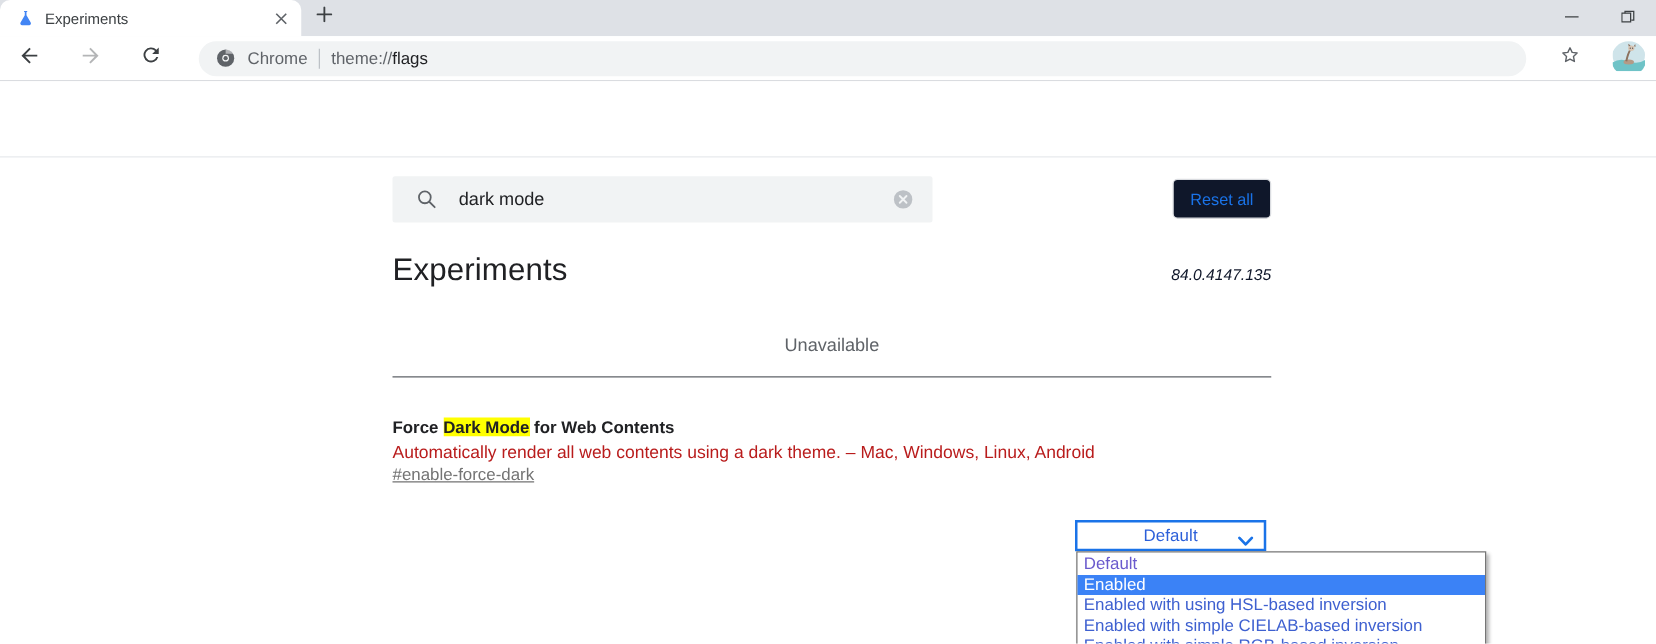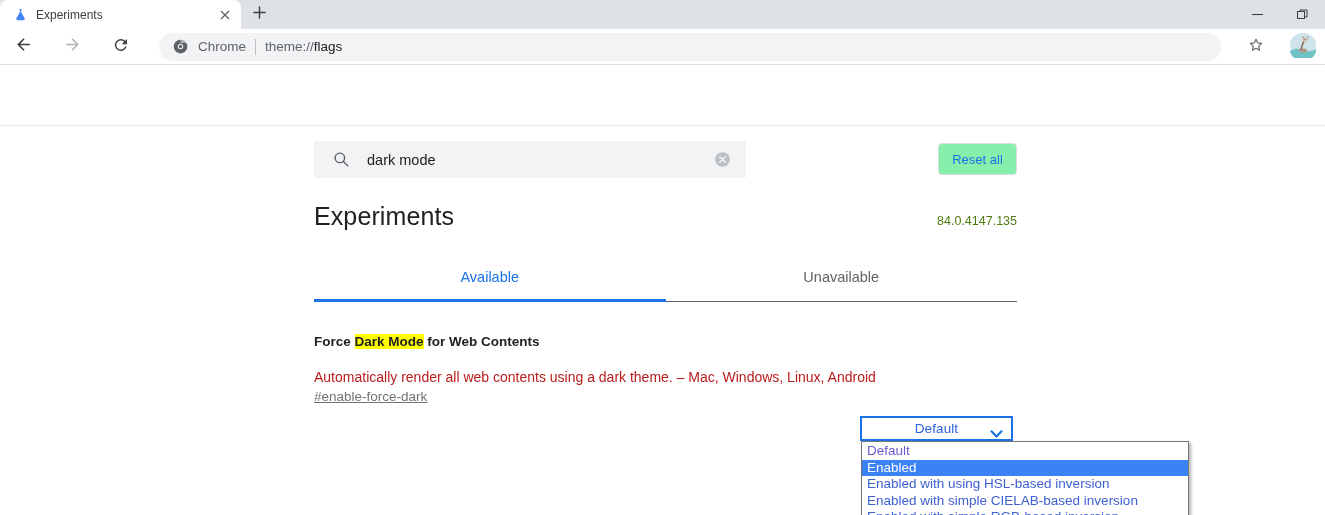--- a/index.html
+++ b/index.html
@@ -182,21 +182,21 @@
     display: flex; align-items: center; justify-content: center;
   }
   .reset-btn {
     position: absolute;
     left: 938px;
     top: 78px;
     width: 79px;
     height: 32px;
     border: 1px solid #dadce0;
     border-radius: 4px;
-    background: #86efac;
+    background: #0f172a;
     color: #1a73e8;
     font-family: "Liberation Sans", sans-serif;
     font-size: 13px;
     cursor: pointer;
     display: flex; align-items: center; justify-content: center;
     white-space: nowrap;
   }
 
   .content {
     position: absolute;
@@ -213,21 +213,22 @@
     justify-content: space-between;
   }
   .page-title {
     font-size: 25px;
     font-weight: 400;
     color: #202124;
     letter-spacing: .1px;
   }
   .version {
     font-size: 12.5px;
-    color: #4d7c0f;
+    color: #0f172a;
+    font-style: italic;
   }
 
   .tabs {
     position: absolute;
     left: 314px;
     top: 133px;
     width: 703px;
     display: flex;
     border-bottom: 1px solid #5f6368;
   }
@@ -253,21 +254,21 @@
   .flag-entry {
     position: absolute;
     left: 314px;
     top: 207px;
     width: 703px;
   }
   .flag-name {
     font-size: 13.5px;
     font-weight: bold;
     color: #202124;
-    margin-bottom: 20px;
+    margin-bottom: 4px;
   }
   .hl { background: #ffff00; color: #202124; }
   .flag-desc {
     font-size: 14px;
     color: #b91c1c;
     margin-bottom: 2px;
   }
   .flag-anchor {
     font-size: 13.5px;
     color: #737373;
@@ -468,21 +469,20 @@
   <div class="reset-btn">Reset all</div>
 
   <div class="content">
 
     <div class="title-row">
       <div class="page-title">Experiments</div>
       <div class="version">84.0.4147.135</div>
     </div>
 
     <div class="tabs">
-      <div class="flagtab active">Available</div>
       <div class="flagtab">Unavailable</div>
     </div>
 
     <div class="flag-entry">
       <div class="flag-name"><span>Force </span><span class="hl">Dark Mode</span><span> for Web Contents</span></div>
       <div class="flag-desc">Automatically render all web contents using a dark theme. – Mac, Windows, Linux, Android</div>
       <a class="flag-anchor">#enable-force-dark</a>
     </div>
 
     <div class="select-wrap">

